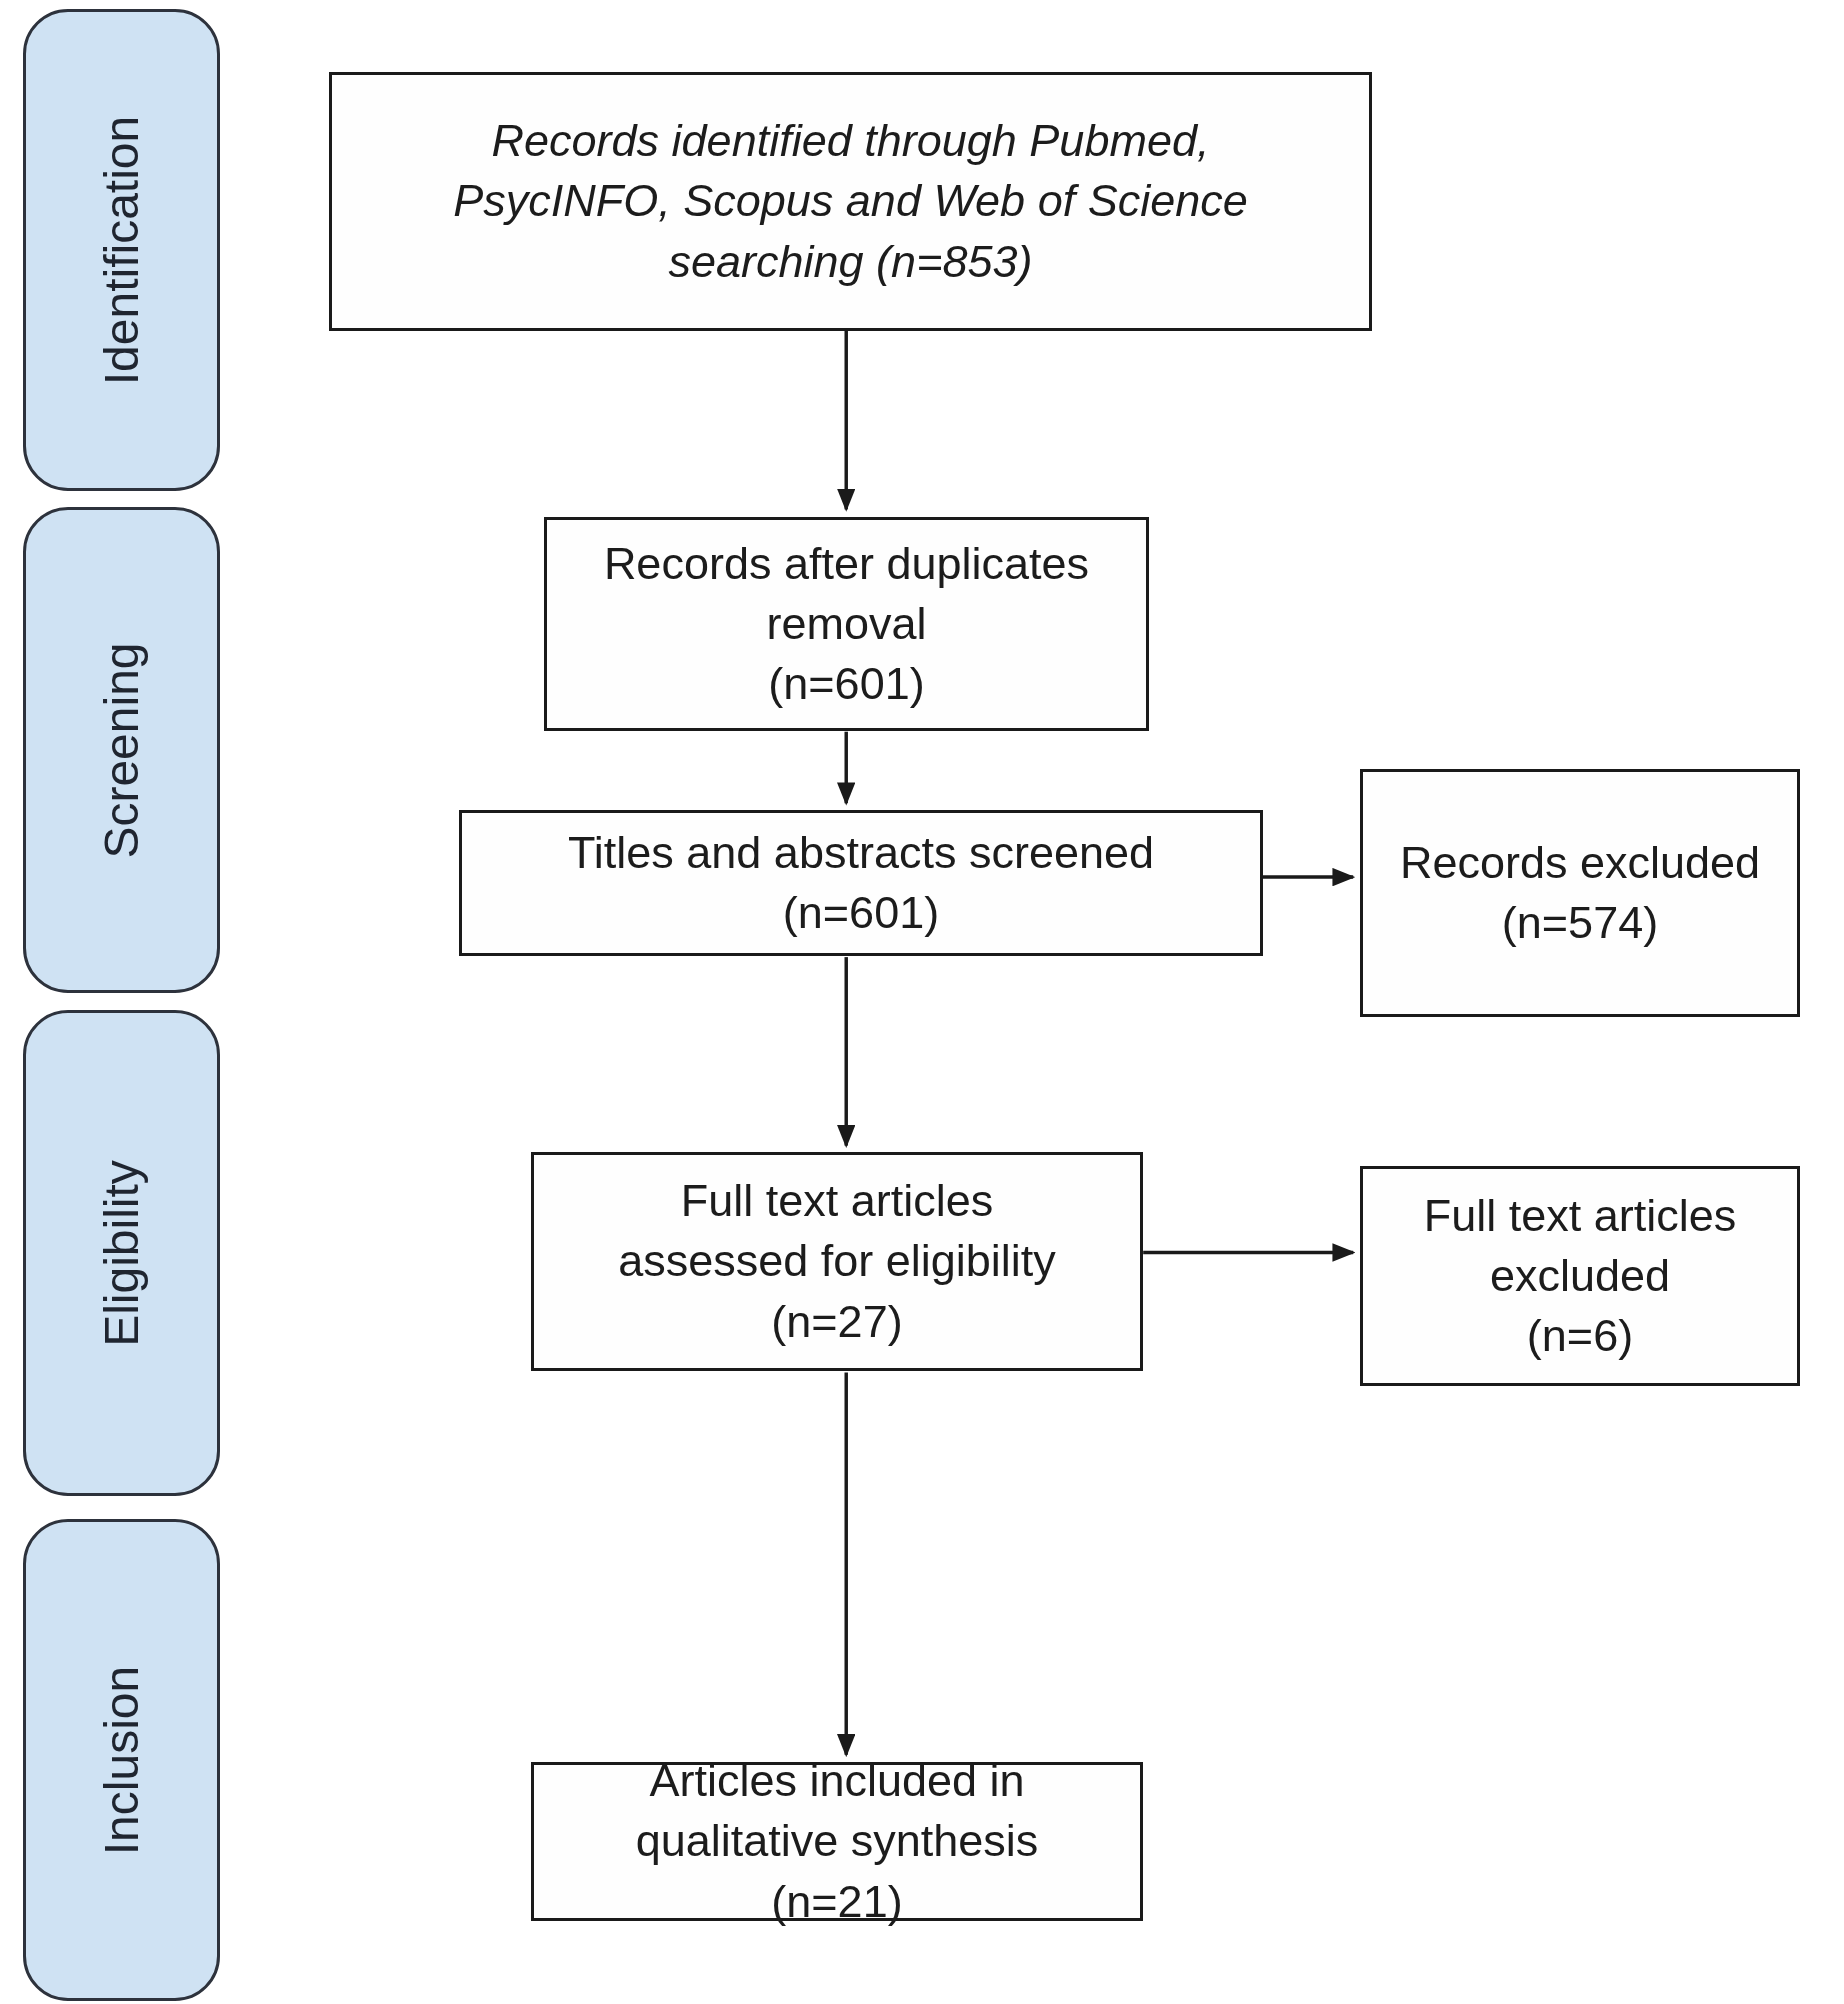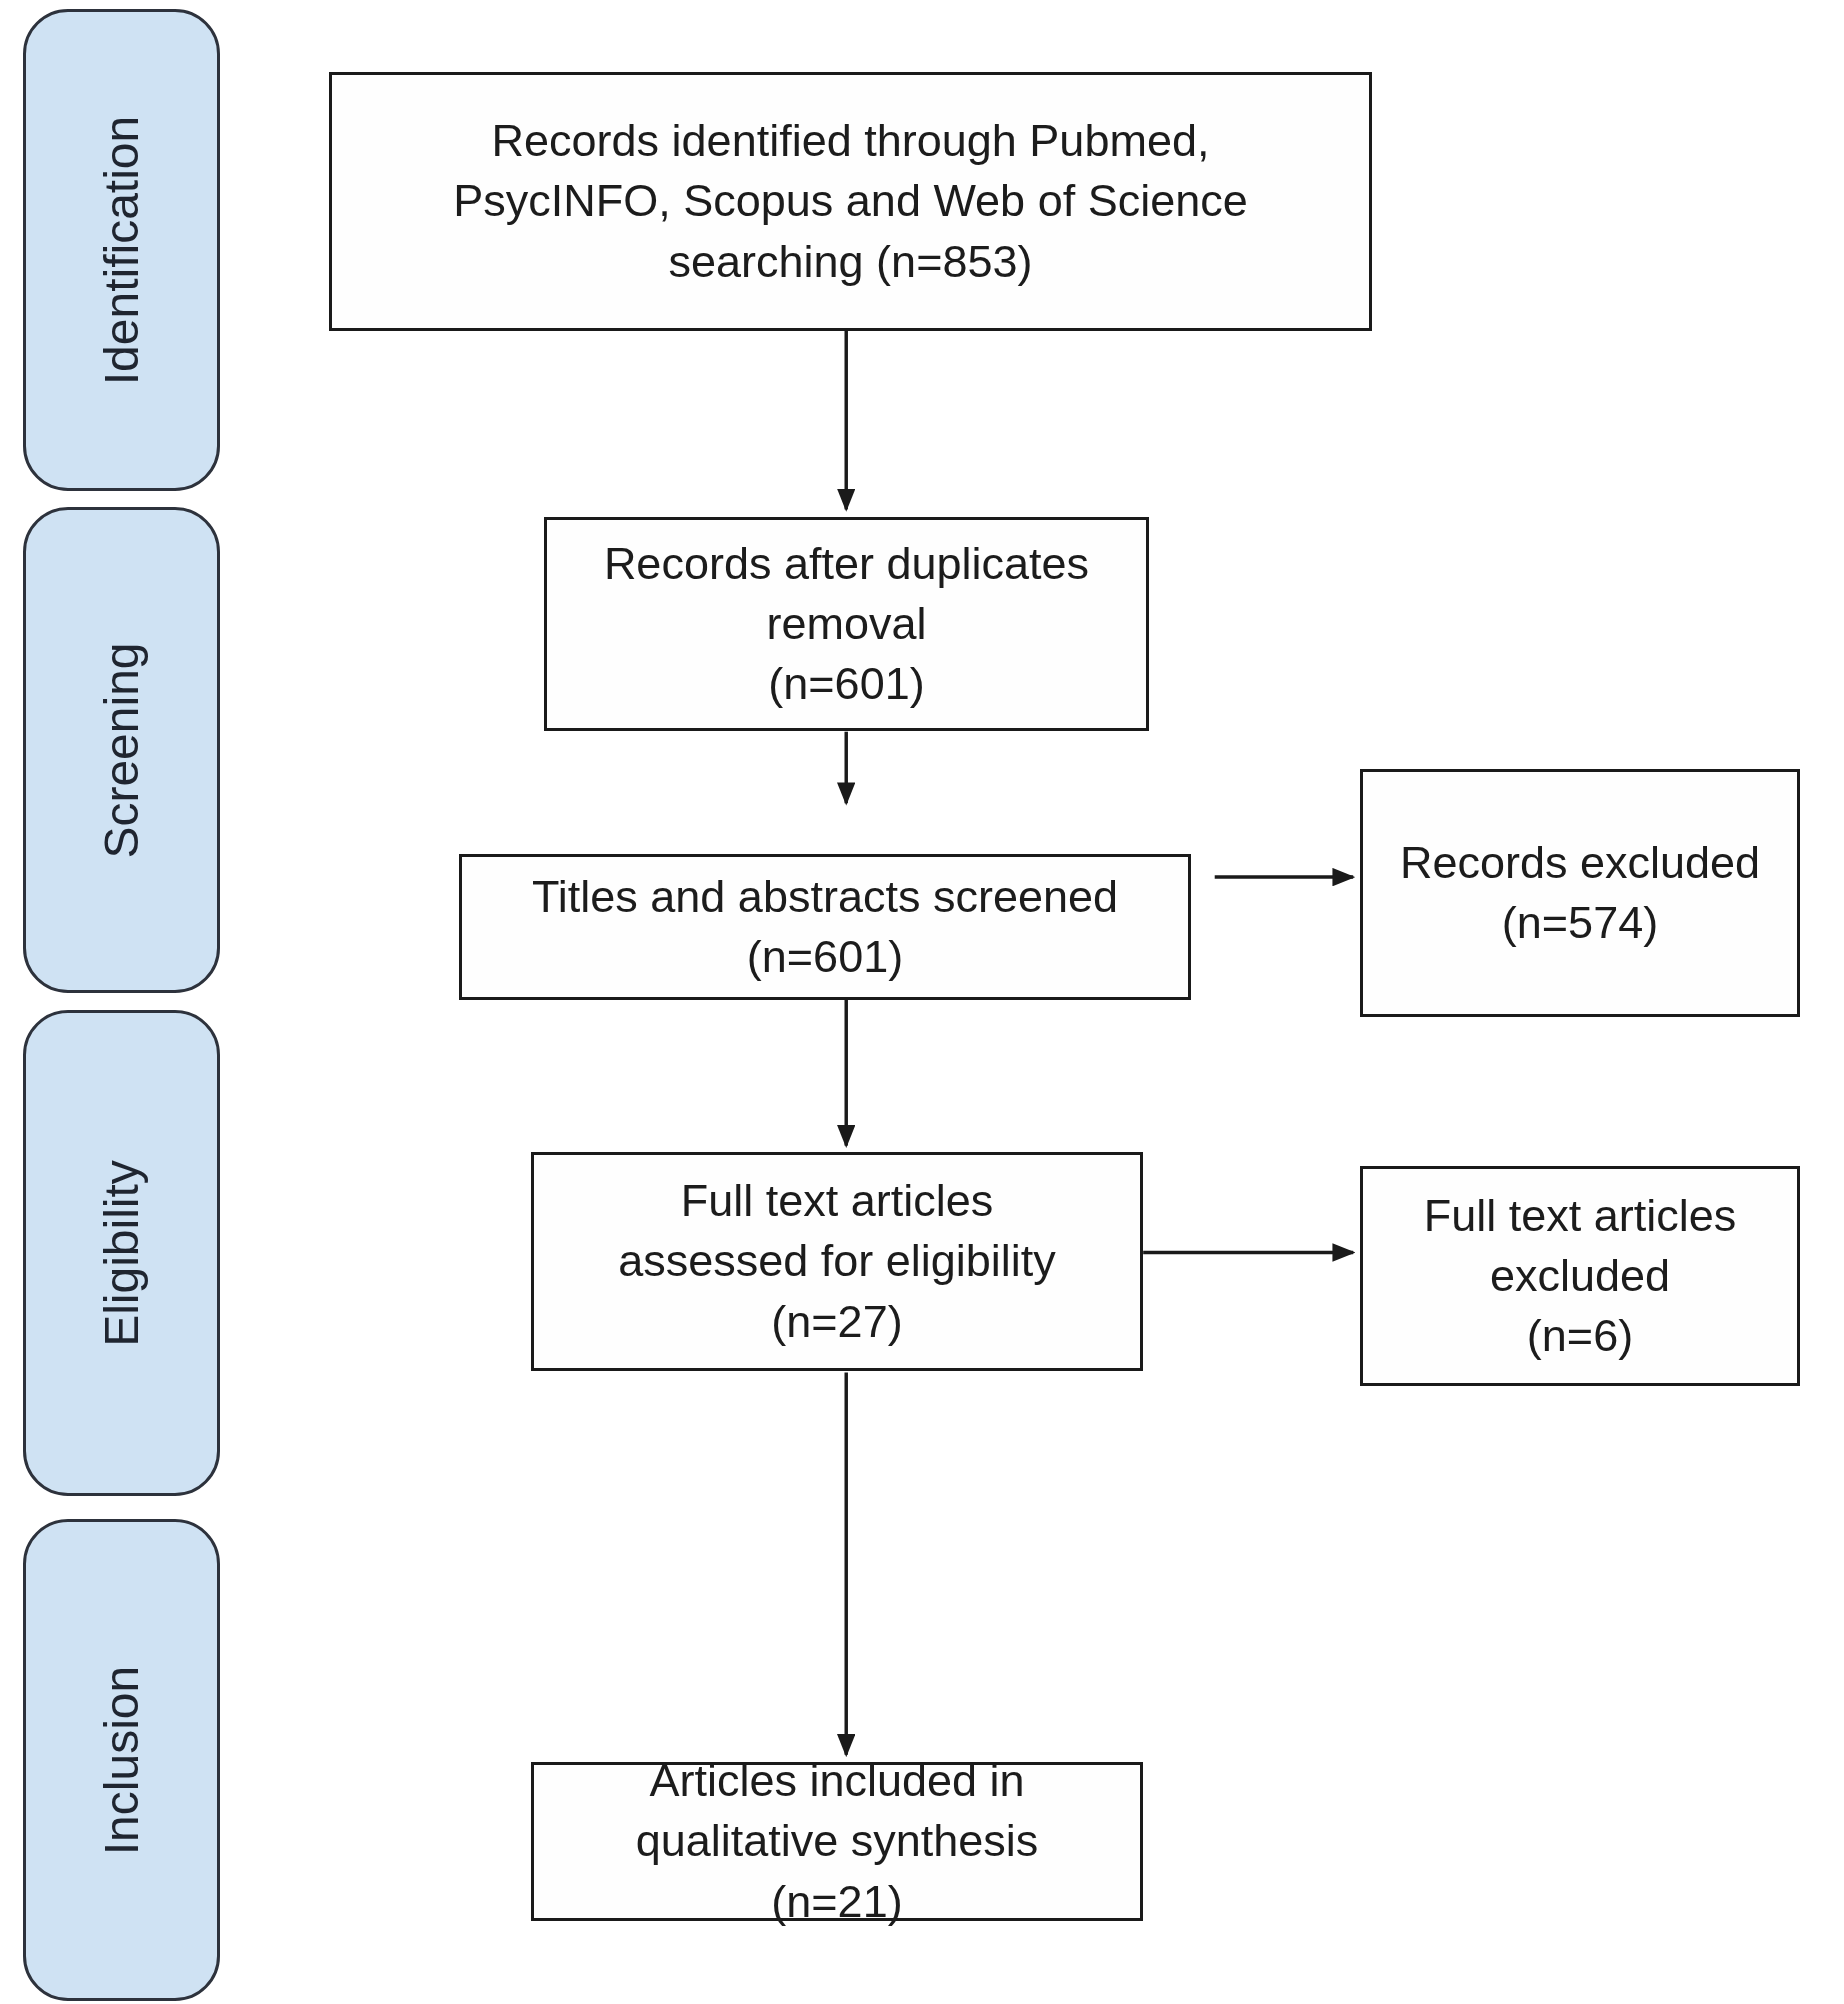--- a/index.html
+++ b/index.html
@@ -46,23 +46,23 @@
     display: flex;
     align-items: center;
     justify-content: center;
     text-align: center;
   }
   .node-label {
     white-space: pre-line;
     font-size: 45px;
     line-height: 1.34;
   }
-  .node-identified        { left: 329px;  top: 72px;   width: 1043px; height: 259px; }
+  .node-identified        { left: 329px;  top: 72px;   width: 1043px; height: 259px; font-style: italic; }
   .node-deduplicated      { left: 544px;  top: 517px;  width: 605px;  height: 214px; text-align: center; }
-  .node-screened          { left: 459px;  top: 810px; width: 732px;  height: 146px; margin-top: 44px; }
+  .node-screened          { left: 459px;  top: 810px; width: 804px;  height: 146px; }
   .node-records-excluded  { left: 1360px; top: 769px; width: 440px;  height: 248px; }
   .node-fulltext          { left: 531px;  top: 1152px; width: 612px;  height: 219px; }
   .node-fulltext-excluded { left: 1360px; top: 1166px; width: 440px;  height: 220px; }
   .node-included          { left: 531px;  top: 1762px; width: 612px;  height: 159px; }
 
   
   .arrows {
     position: absolute;
     left: 0; top: 0;
     width: 1844px;

